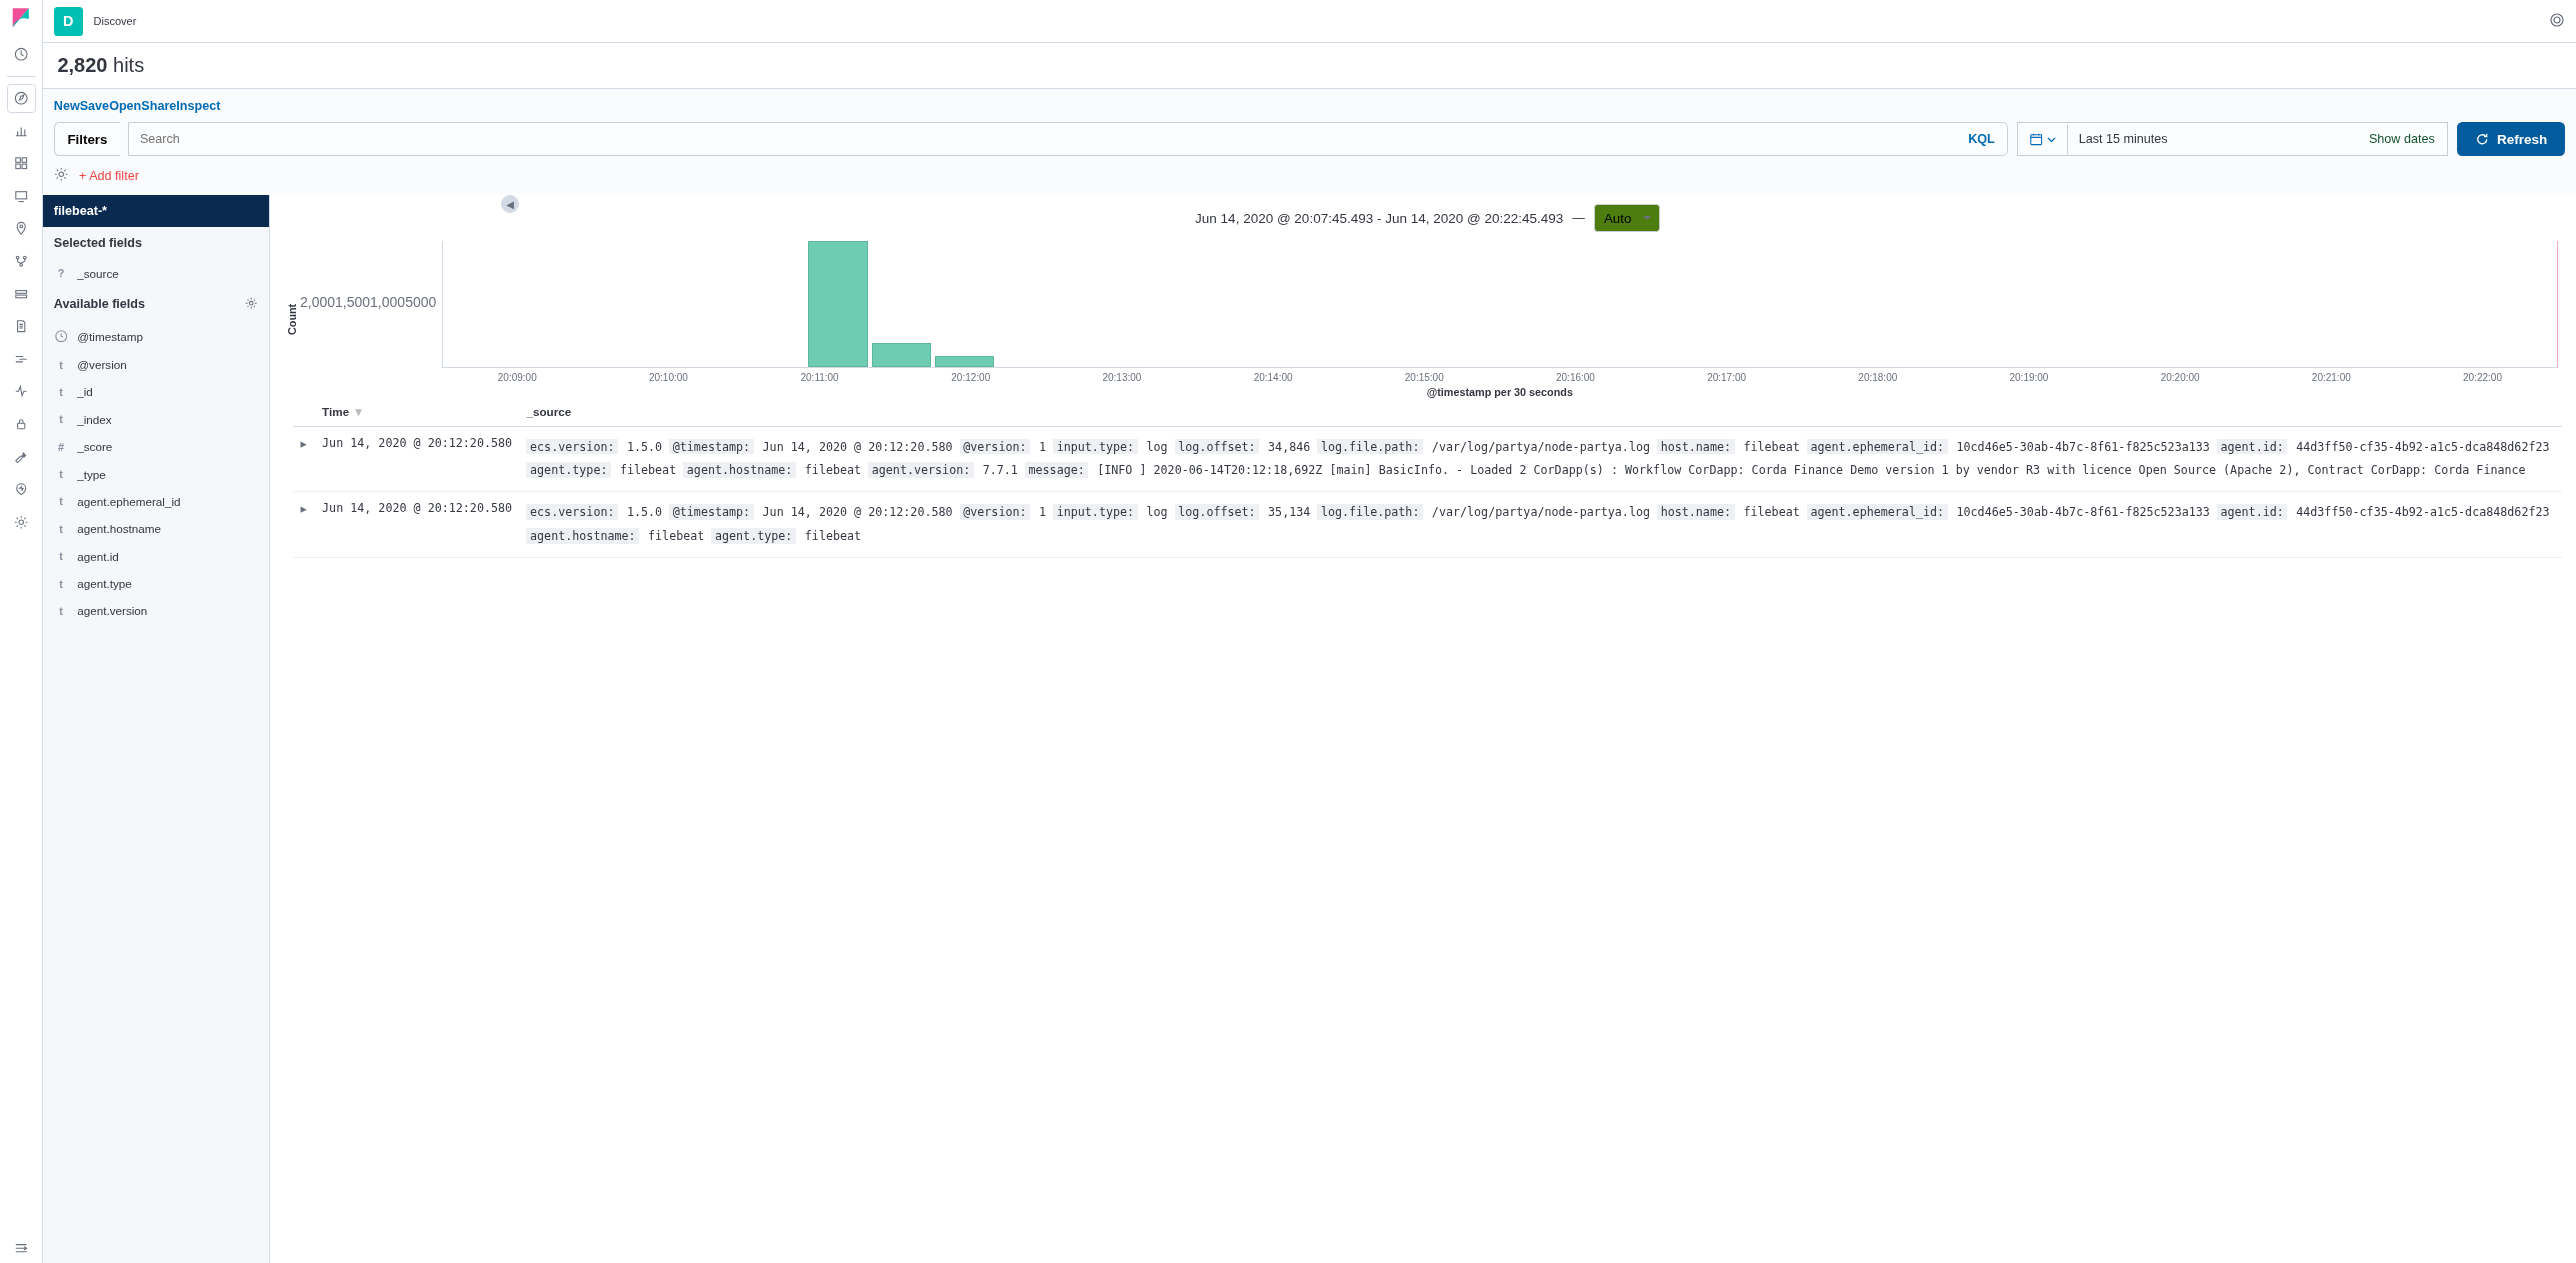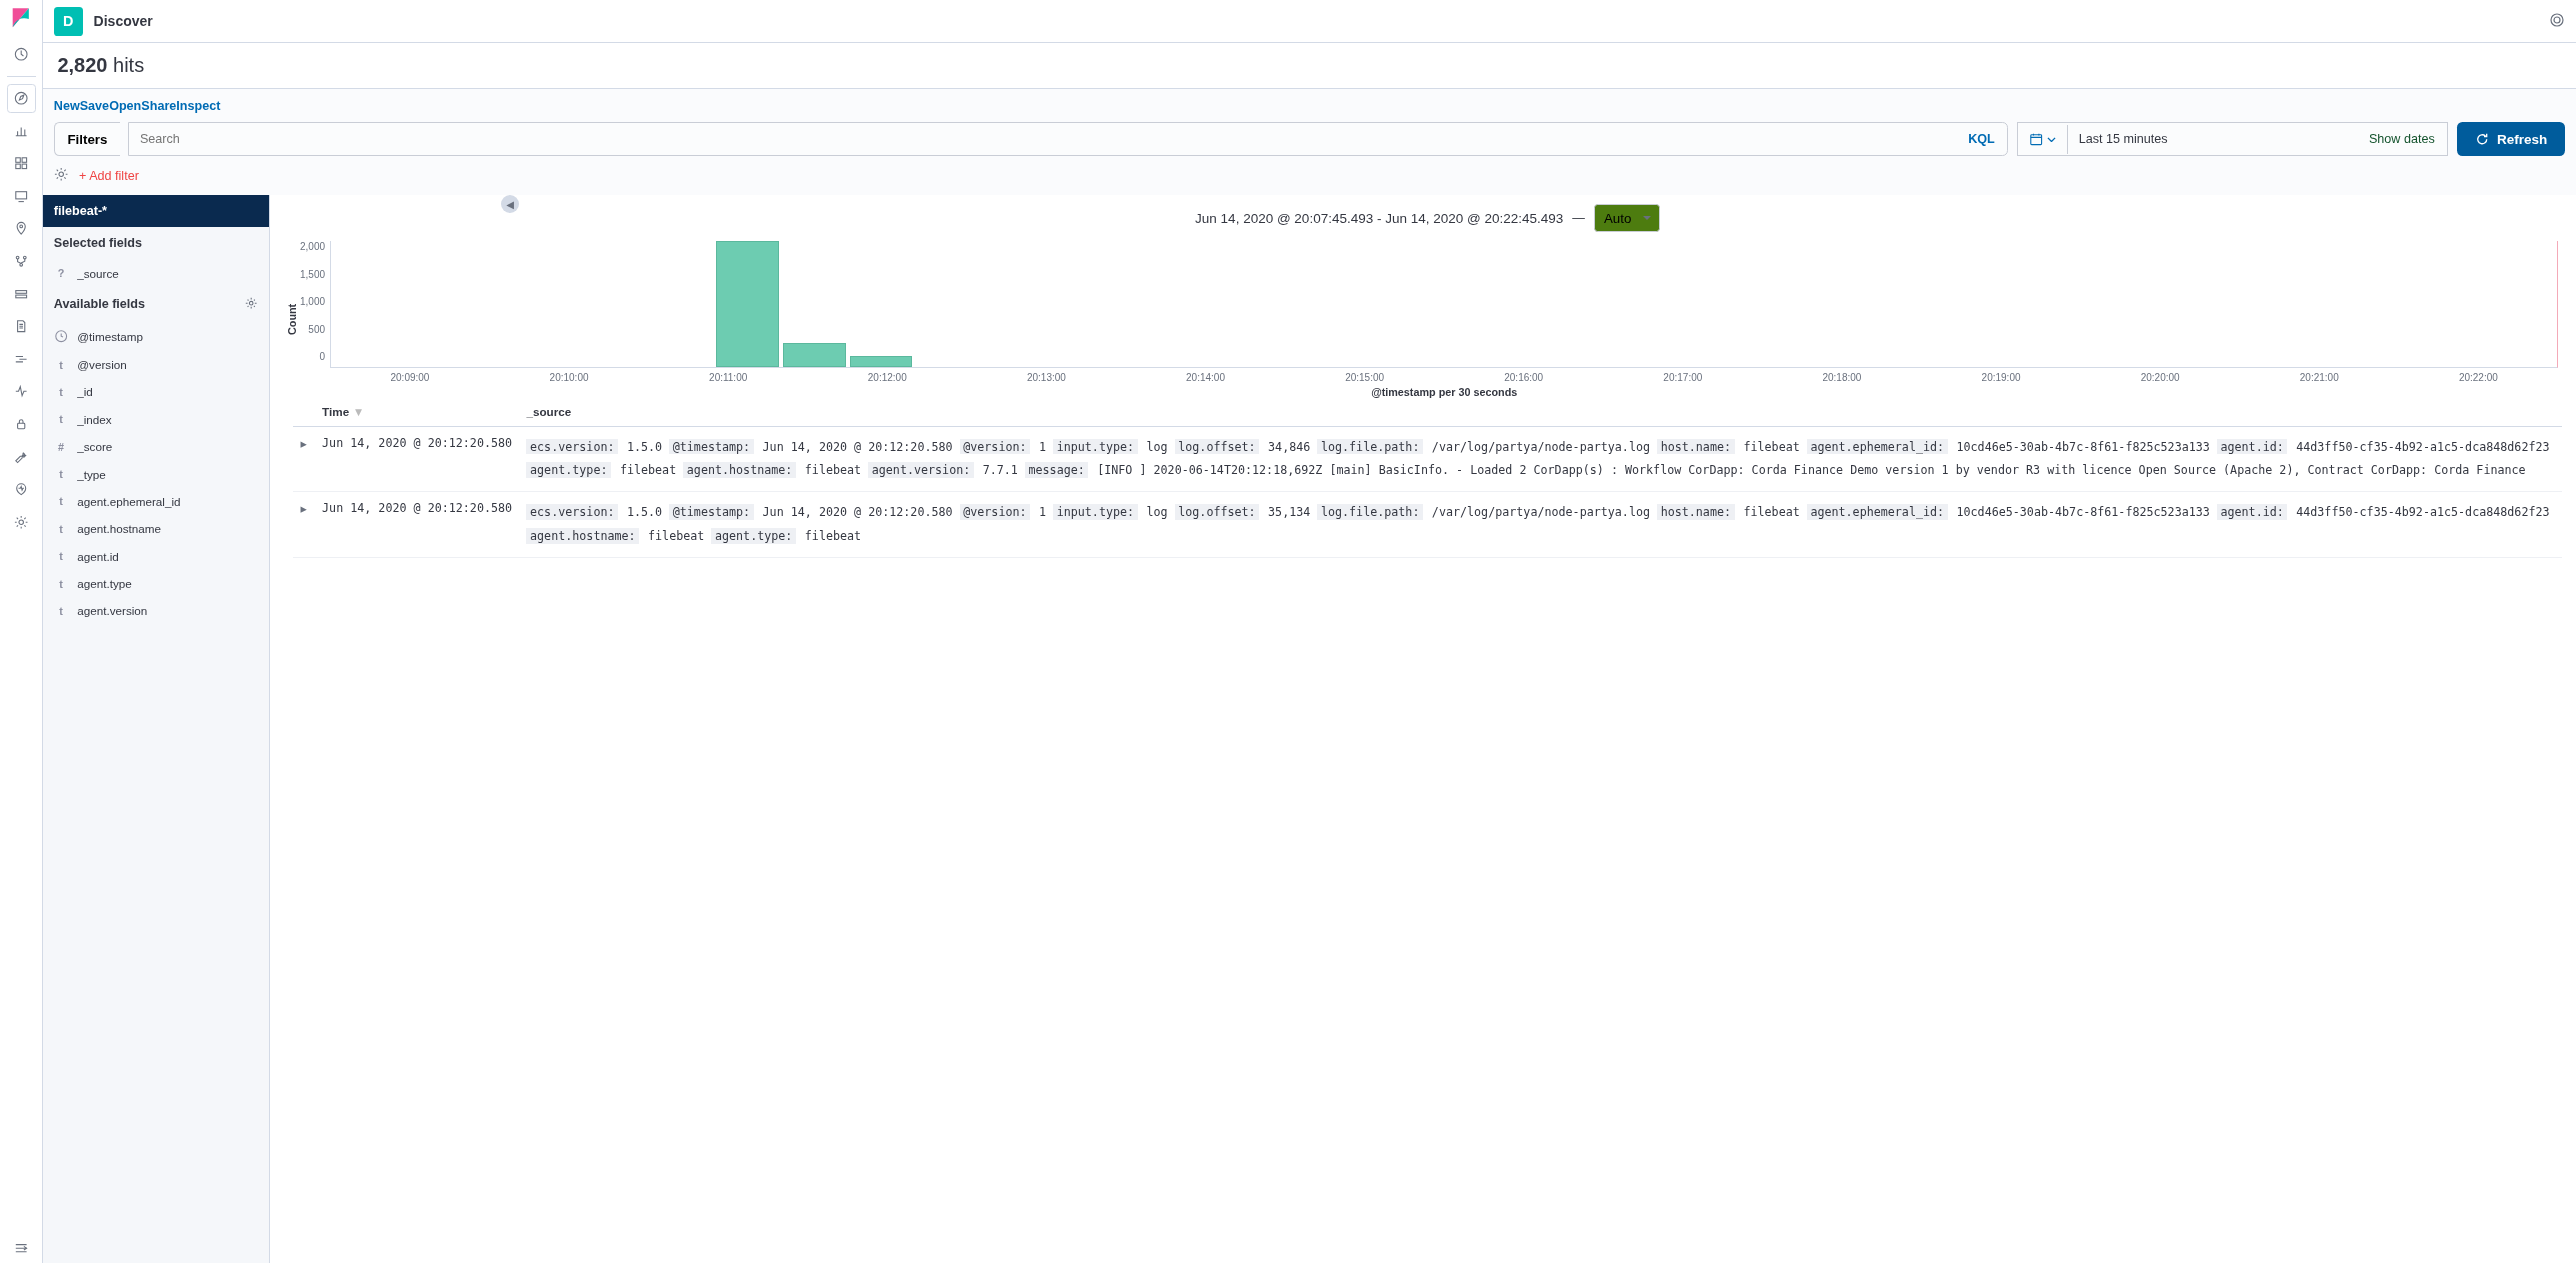--- a/index.html
+++ b/index.html
@@ -13,21 +13,21 @@
 .nav-rail .rail-item.active { border: 0.9px solid #d3dae6; }
 .nav-rail .rail-sep { height: 0.9px; width: 29px; background: #d3dae6; margin: 3.6px 0; }
 .nav-rail .spacer { flex: 1; }
 
 
 .main { flex: 1; display: flex; flex-direction: column; min-width: 0; }
 
 
 .top-header { height: 43px; border-bottom: 0.9px solid #d3dae6; display: flex; align-items: center; padding: 0 10.8px; gap: 10.8px; }
 .app-badge { width: 29px; height: 29px; background: #00bfb3; color: #fff; border-radius: 3.6px; display: flex; align-items: center; justify-content: center; font-weight: 700; font-size: 14.4px; }
-.breadcrumb { font-size: 14px; font-weight: bold; }
+.breadcrumb { font-size: 11px; }
 .top-header .right { margin-left: auto; color: #69707d; }
 
 
 .content { flex: 1; display: flex; flex-direction: column; min-height: 0; }
 
 
 .hits-bar { padding: 10.8px 14.4px; font-size: 20px; border-bottom: 0.9px solid #d3dae6;}
 .hits-bar .count { font-weight: 700; }
 
 
@@ -71,21 +71,21 @@
 
 .histo-header { display: flex; align-items: center; justify-content: center; gap: 9px; padding: 9px 10.8px; }
 .histo-range { font-size: 13.5px; }
 .interval-select { border: 0.9px solid #c9cdd6; border-radius: 3.6px; padding: 5.4px 27px 5.4px 9px; background: #4d7c0f; appearance: none; position: relative; }
 .select-wrap { position: relative; }
 .select-wrap::after { content: ""; position: absolute; right: 9px; top: 50%; width: 0; height: 0; border-left: 4.5px solid transparent; border-right: 4.5px solid transparent; border-top: 4.5px solid #69707d; transform: translateY(-50%); pointer-events: none; }
 
 
 .chart-area { height: 157px; display: flex; padding: 0 18px 0 5.4px; }
 .y-axis-label { writing-mode: vertical-rl; transform: rotate(180deg); font-size: 10.8px; font-weight: 700; text-align: center; padding: 0 1.8px; }
-.y-axis { display: flex; flex-direction: column; justify-content: space-between; align-items: flex-end; font-size: 10px; color: #69707d; padding-right: 5.4px; height: 121px; }
+.y-axis { display: flex; justify-content: space-between; align-items: center; font-size: 14px; color: #69707d; padding-right: 5.4px; height: 121px; }
 .plot { flex: 1; display: flex; flex-direction: column; }
 .plot-bars { flex: 1; border-left: 0.9px solid #d3dae6; border-bottom: 0.9px solid #d3dae6; border-right: 1.8px solid #f5a9b8; position: relative; height: 121px; }
 .bar { position: absolute; bottom: 0; background: #6dccb1; border: 0.9px solid #5bb89d; }
 .x-axis { display: flex; font-size: 10px; color: #69707d; padding-top: 3.6px; }
 .x-tick { flex: 1; text-align: center; }
 .x-label { text-align: center; font-size: 10.8px; font-weight: 700; padding-top: 3.6px; }
 
 
 .doc-table { flex: 1; overflow-y: auto; padding: 0 14.4px; }
 .doc-table table { width: 100%; border-collapse: collapse; }

